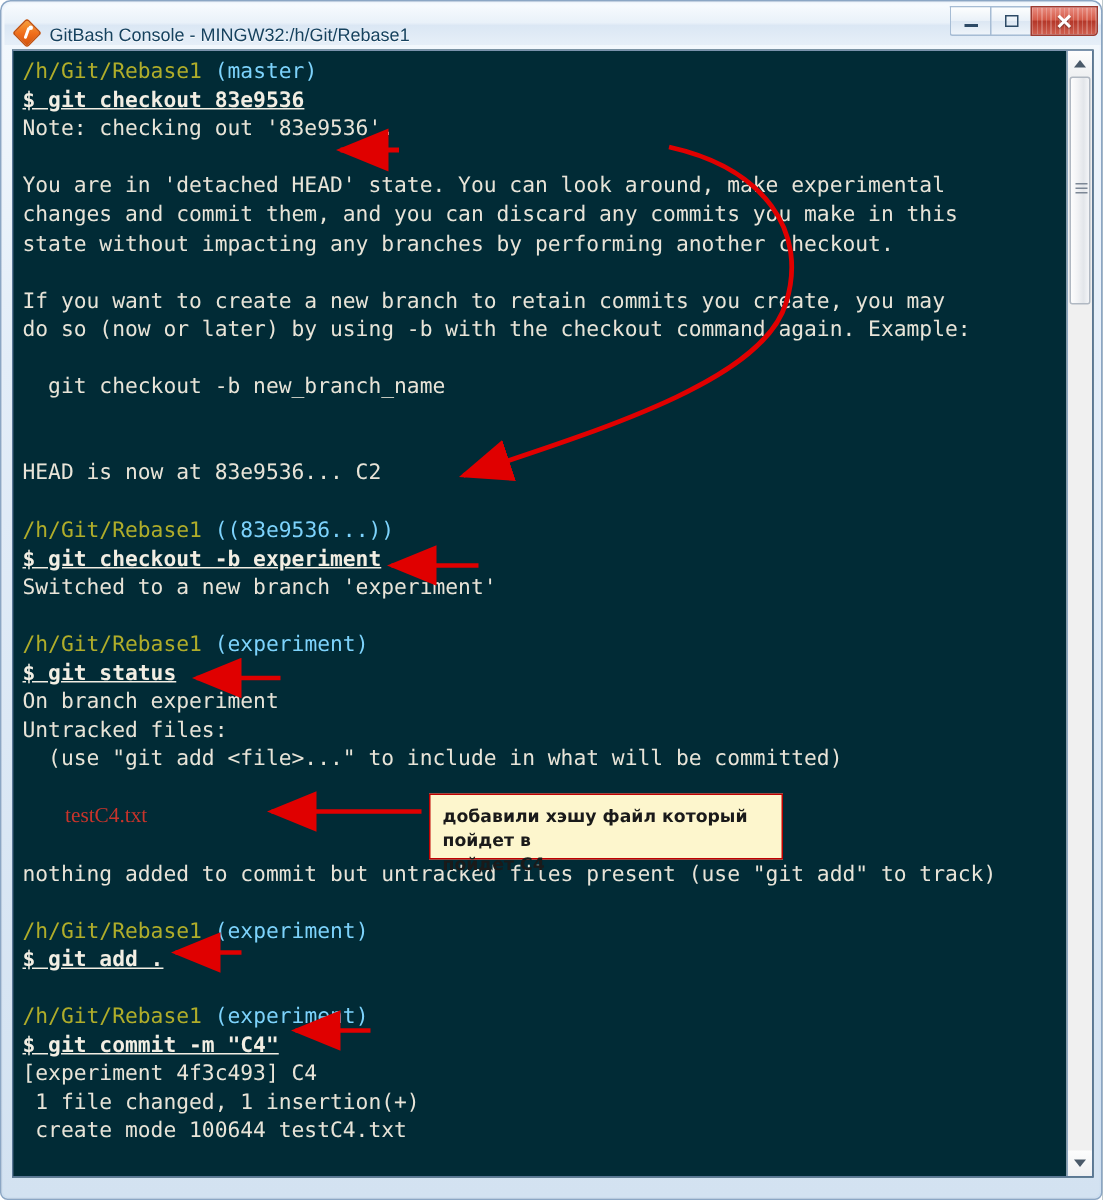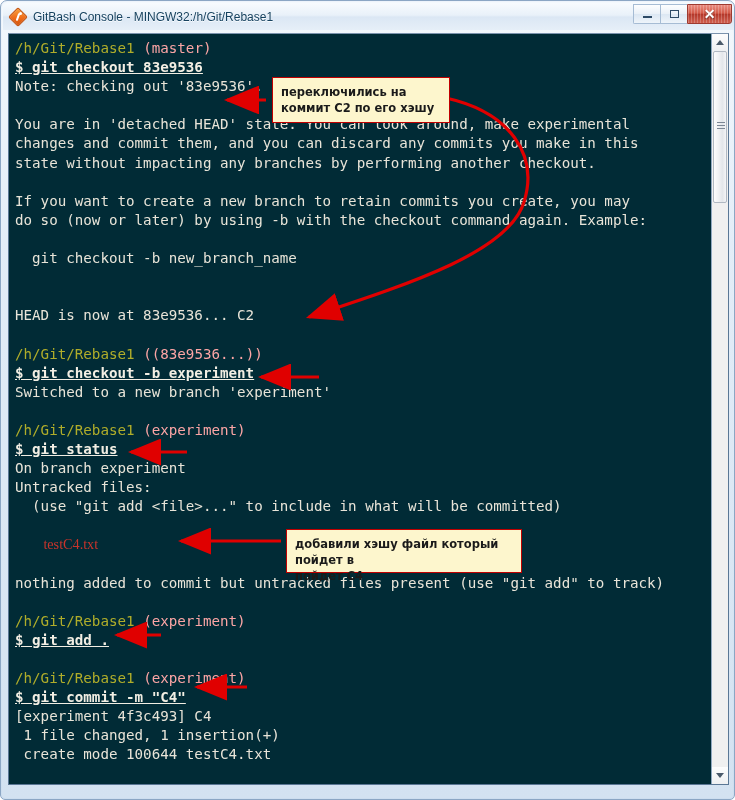--- a/index.html
+++ b/index.html
@@ -26,21 +26,21 @@
     border-radius: 6px 6px 4px 4px;
     background: linear-gradient(180deg,#f4f9fd 0%,#e3edf8 30%,#d3e2f1 100%);
     pointer-events: none;
   }
 
   
   #titlebar {
     position: absolute;
     left: 2px; top: 2px;
     width: 731px; height: 27px;
-    display: flex; align-items: center;
+    display: flex; align-items: flex-end;
     border-radius: 6px 6px 0 0;
     background: linear-gradient(180deg,#f7fbfe 0%,#e9f1f9 45%,#dbe7f4 52%,#e6eff8 100%);
   }
   #app-icon {
     width: 16px; height: 16px;
     margin-left: 7px; margin-right: 7px;
     position: relative; flex: none;
   }
   #app-icon .dia {
     position: absolute; left: 1px; top: 1px;
@@ -117,21 +117,21 @@
     left: 6px; top: 5px; right: 0;
     font-family: "DejaVu Sans Mono", "Liberation Mono", monospace;
     font-size: 14.2px;
     line-height: 19.1px;
     color: #e8e4d8;
     white-space: pre;
     letter-spacing: 0px;
   }
   .l { height: 19.1px; }
   .path  { color: #b0ad2a; text-align: center; }
-  .br    { color: #fca5a5; text-align: right; }
+  .br    { color: #7dd3fc; text-align: right; }
   .red   { color: #c9342b; font-family: Liberation Serif, serif; }
   .wht   { color: #f2eee3; }
   .bold  { font-weight: bold; text-decoration: underline; }
 
   
   #scroll {
     position: relative;
     width: 17px; flex: none;
     background: #f0f0f0;
     border-left: 1px solid #8fa8c0;
@@ -209,24 +209,20 @@
       <div class="wbtn close">
         <span class="wg-close">✕</span>
       </div>
     </div>
   </div>
 
   <div id="console-outer">
     <div id="console">
       <div id="term"><div class="l"><span class="path">/h/Git/Rebase1</span><span class="br"> (master)</span></div><div class="l"><span class="wht bold">$ git checkout 83e9536</span></div><div class="l">Note: checking out '83e9536'.</div><div class="l"></div><div class="l">You are in 'detached HEAD' state. You can look around, make experimental</div><div class="l">changes and commit them, and you can discard any commits you make in this</div><div class="l">state without impacting any branches by performing another checkout.</div><div class="l"></div><div class="l">If you want to create a new branch to retain commits you create, you may</div><div class="l">do so (now or later) by using -b with the checkout command again. Example:</div><div class="l"></div><div class="l">  git checkout -b new_branch_name</div><div class="l"></div><div class="l"></div><div class="l">HEAD is now at 83e9536... C2</div><div class="l"></div><div class="l"><span class="path">/h/Git/Rebase1</span><span class="br"> ((83e9536...))</span></div><div class="l"><span class="wht bold">$ git checkout -b experiment</span></div><div class="l">Switched to a new branch 'experiment'</div><div class="l"></div><div class="l"><span class="path">/h/Git/Rebase1</span><span class="br"> (experiment)</span></div><div class="l"><span class="wht bold">$ git status</span></div><div class="l">On branch experiment</div><div class="l">Untracked files:</div><div class="l">  (use "git add &lt;file&gt;..." to include in what will be committed)</div><div class="l"></div><div class="l"><span class="red">        testC4.txt</span></div><div class="l"></div><div class="l">nothing added to commit but untracked files present (use "git add" to track)</div><div class="l"></div><div class="l"><span class="path">/h/Git/Rebase1</span><span class="br"> (experiment)</span></div><div class="l"><span class="wht bold">$ git add .</span></div><div class="l"></div><div class="l"><span class="path">/h/Git/Rebase1</span><span class="br"> (experiment)</span></div><div class="l"><span class="wht bold">$ git commit -m "C4"</span></div><div class="l">[experiment 4f3c493] C4</div><div class="l"> 1 file changed, 1 insertion(+)</div><div class="l"> create mode 100644 testC4.txt</div><div class="l"></div><div class="l"></div></div>
 
-      <div class="callout" id="callout-1">
-        <div>переключились на</div>
-        <div>коммит C2 по его хэшу</div>
-      </div>
       <div class="callout" id="callout-2">
         <div>добавили хэшу файл который пойдет в</div>
         <div>пойдет C4</div>
       </div>
 
       <svg id="arrows" viewBox="0 0 721 752">
         <defs>
           <marker id="ah" markerWidth="10" markerHeight="8" refX="9" refY="4" orient="auto">
             <path d="M0,0 L10,4 L0,8 Z" fill="#e00000"></path>
           </marker>

